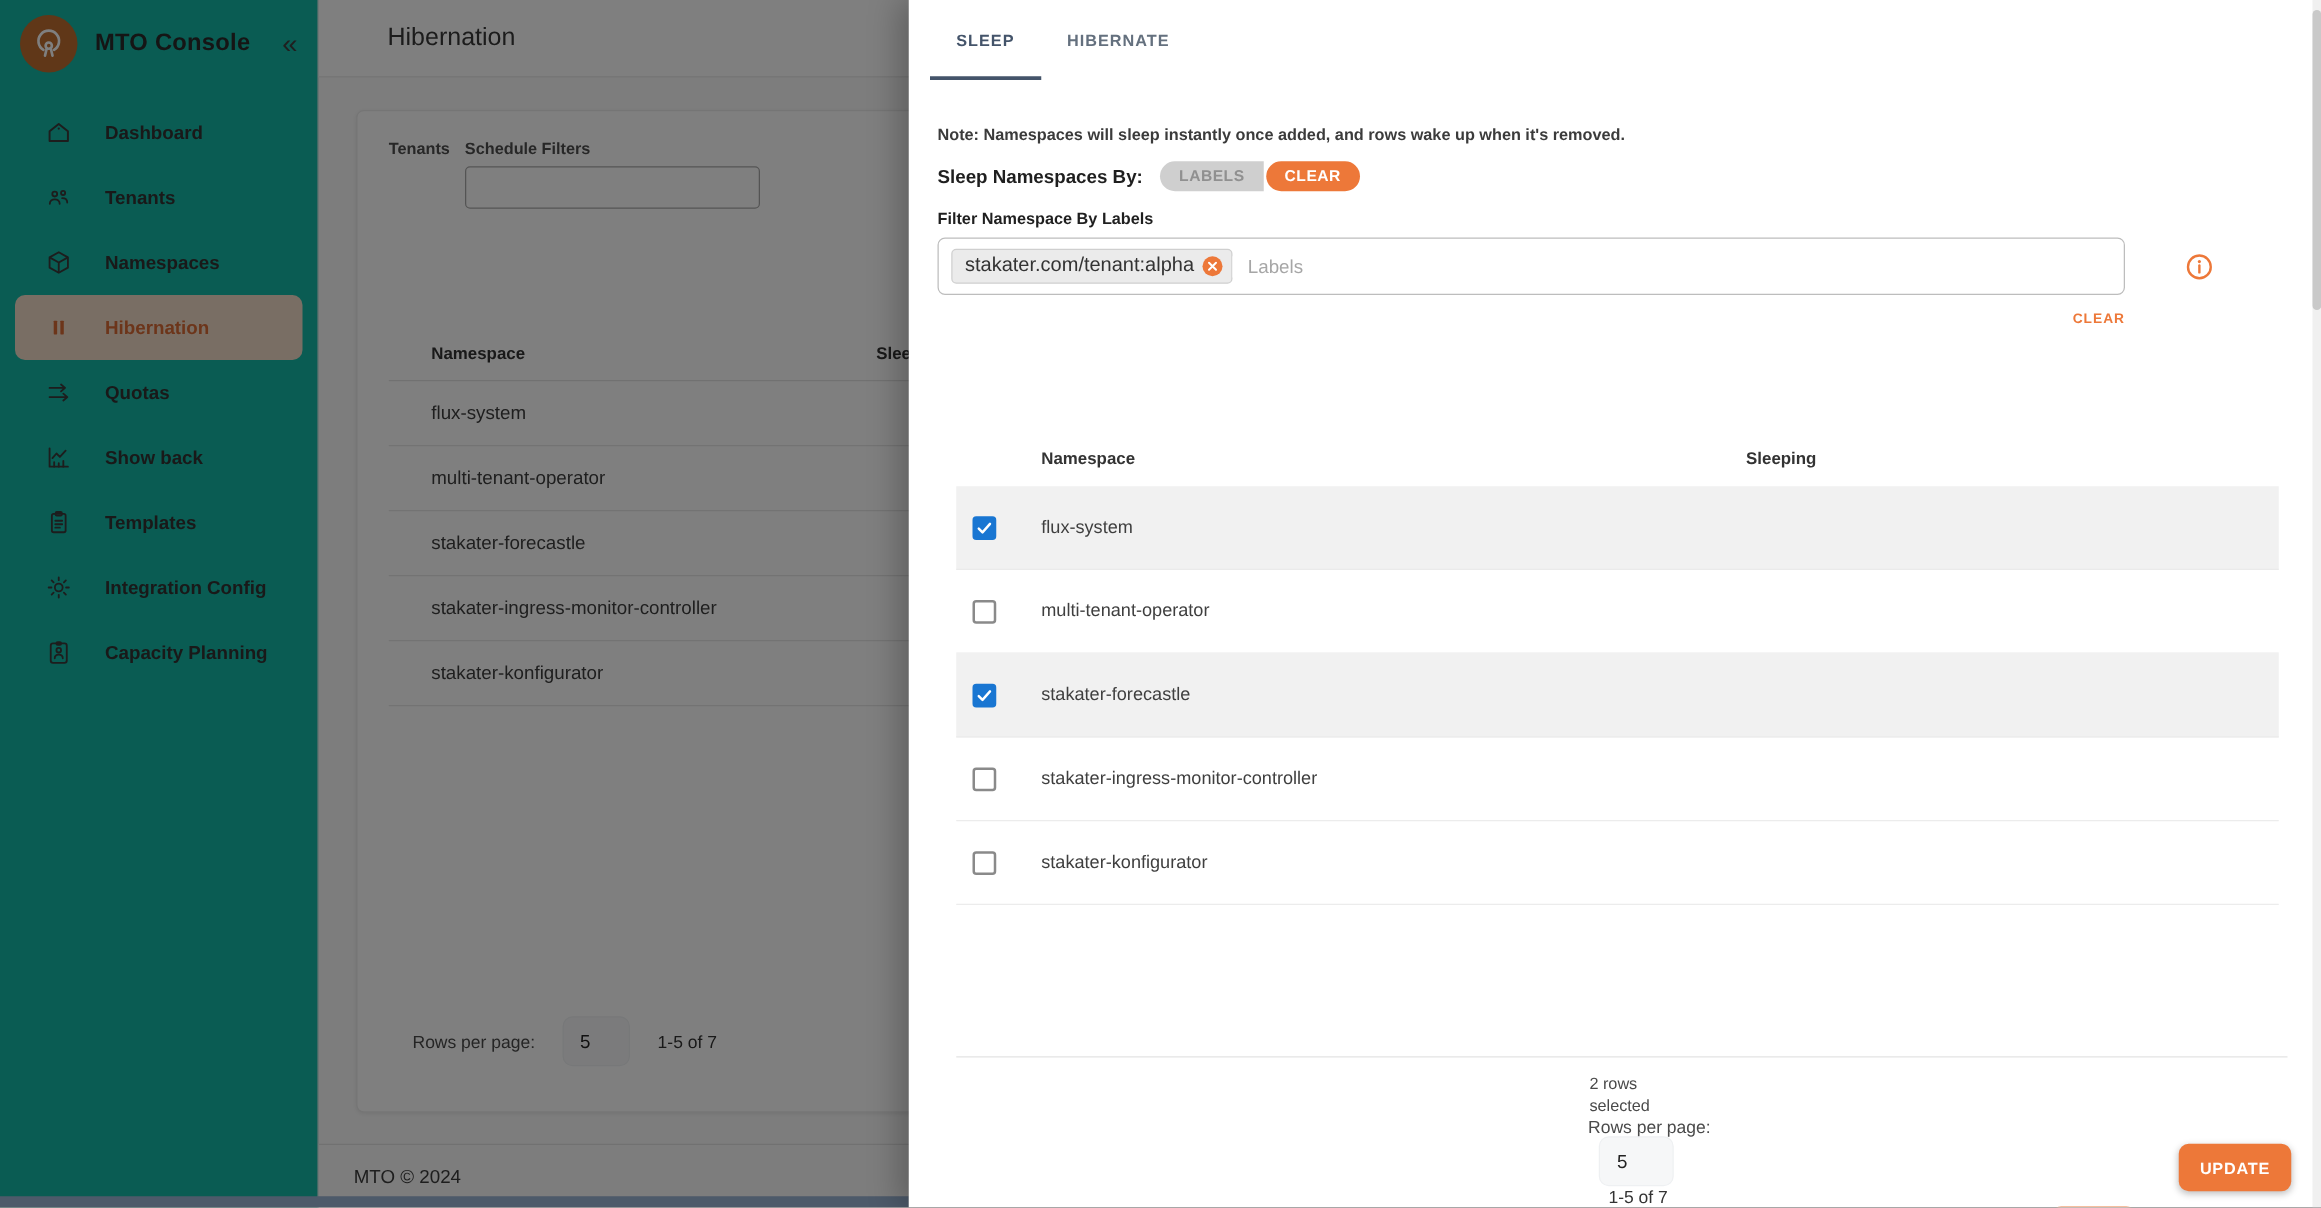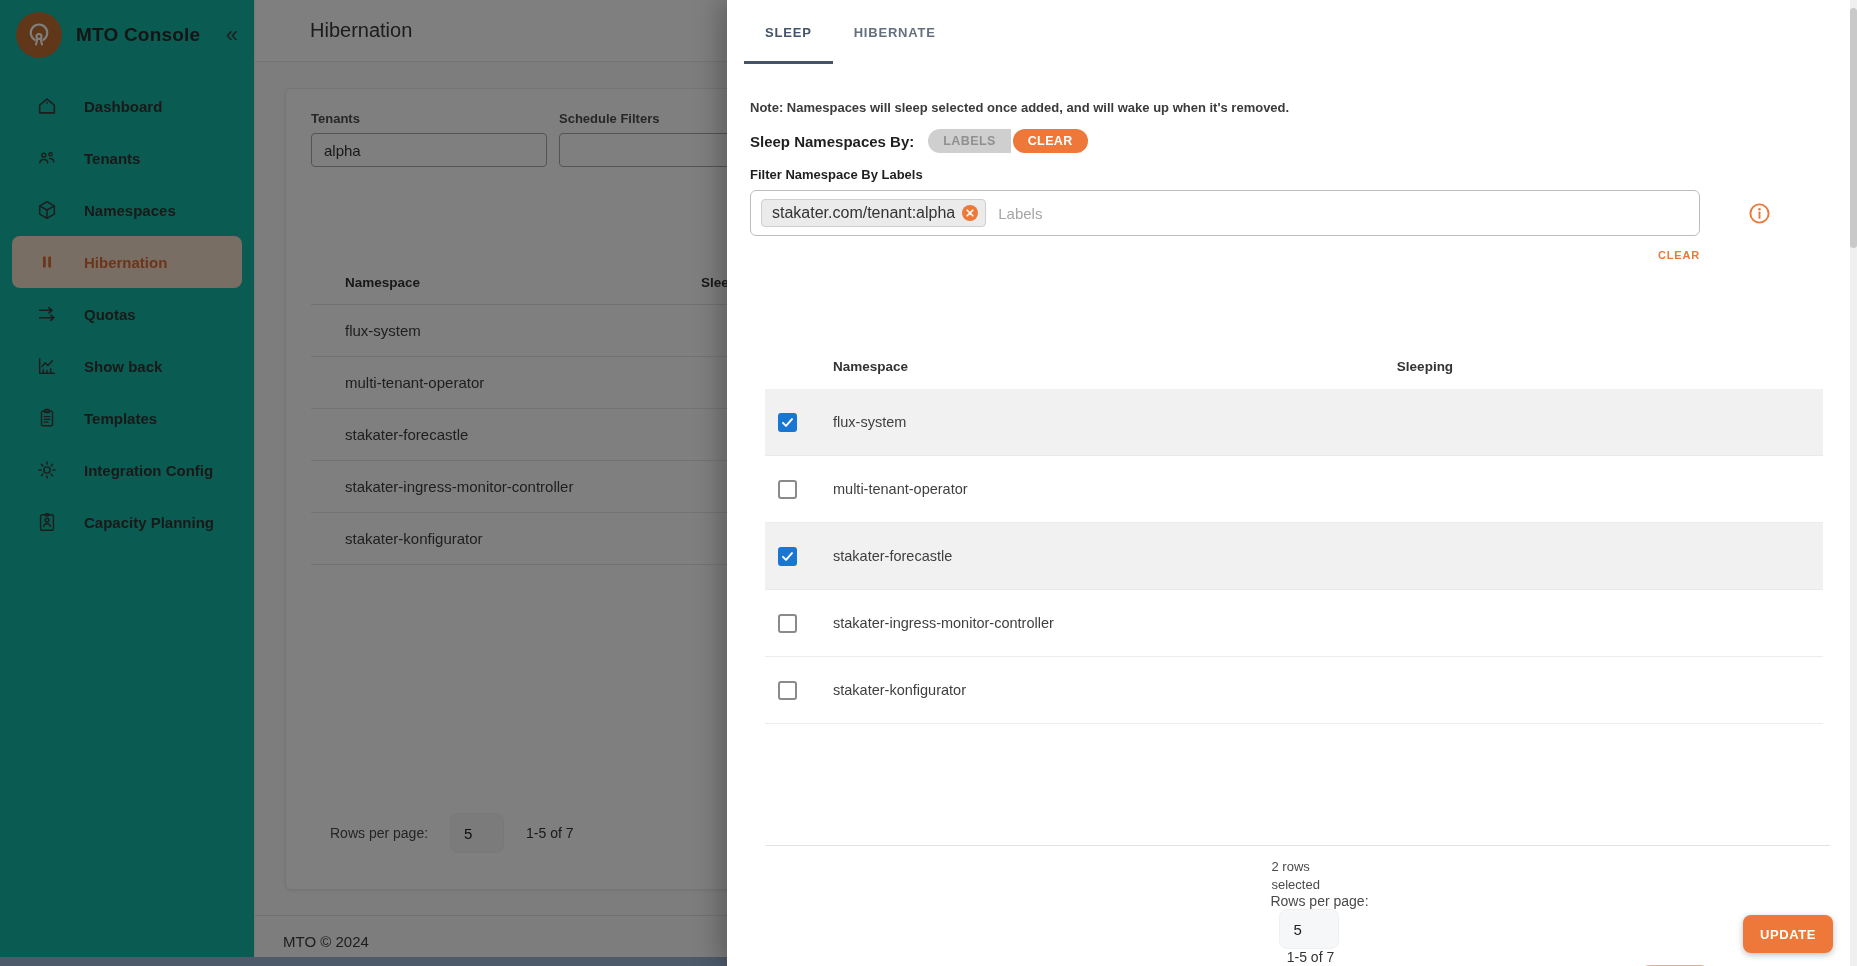--- a/index.html
+++ b/index.html
@@ -222,21 +222,20 @@
 
     <div class="main">
       <header class="page-header">
         <span class="page-title">Hibernation</span>
       </header>
 
       <div class="card">
         <div class="filters">
           <div class="field">
             <label class="field-label">Tenants</label>
-            <input type="text" value="alpha" style="">
           </div>
           <div class="field">
             <label class="field-label">Schedule Filters</label>
             <input type="text" value="" style="">
           </div>
         </div>
 
         <div class="m-table">
           <div class="m-head">
             <span class="h-ns">Namespace</span>
@@ -275,21 +274,21 @@
   <div class="backdrop"></div>
   <div class="bottom-strip"></div>
 
   <aside class="drawer">
     <div class="tabs">
       <div class="tab active">SLEEP</div>
       <div class="tab">HIBERNATE</div>
     </div>
 
     <div class="drawer-body">
-      <div class="note">Note: Namespaces will sleep selected once added, and will wake up when it's removed.</div>
+      <div class="note">Note: Namespaces will sleep instantly once added, and rows wake up when it's removed.</div>
 
       <div class="sleep-by-row">
         <span class="sleep-by-label">Sleep Namespaces By:</span>
         <span class="toggle">
           <span class="seg seg-off">LABELS</span>
           <span class="seg seg-on">CLEAR</span>
         </span>
       </div>
 
       <div class="filter-label">Filter Namespace By Labels</div>

